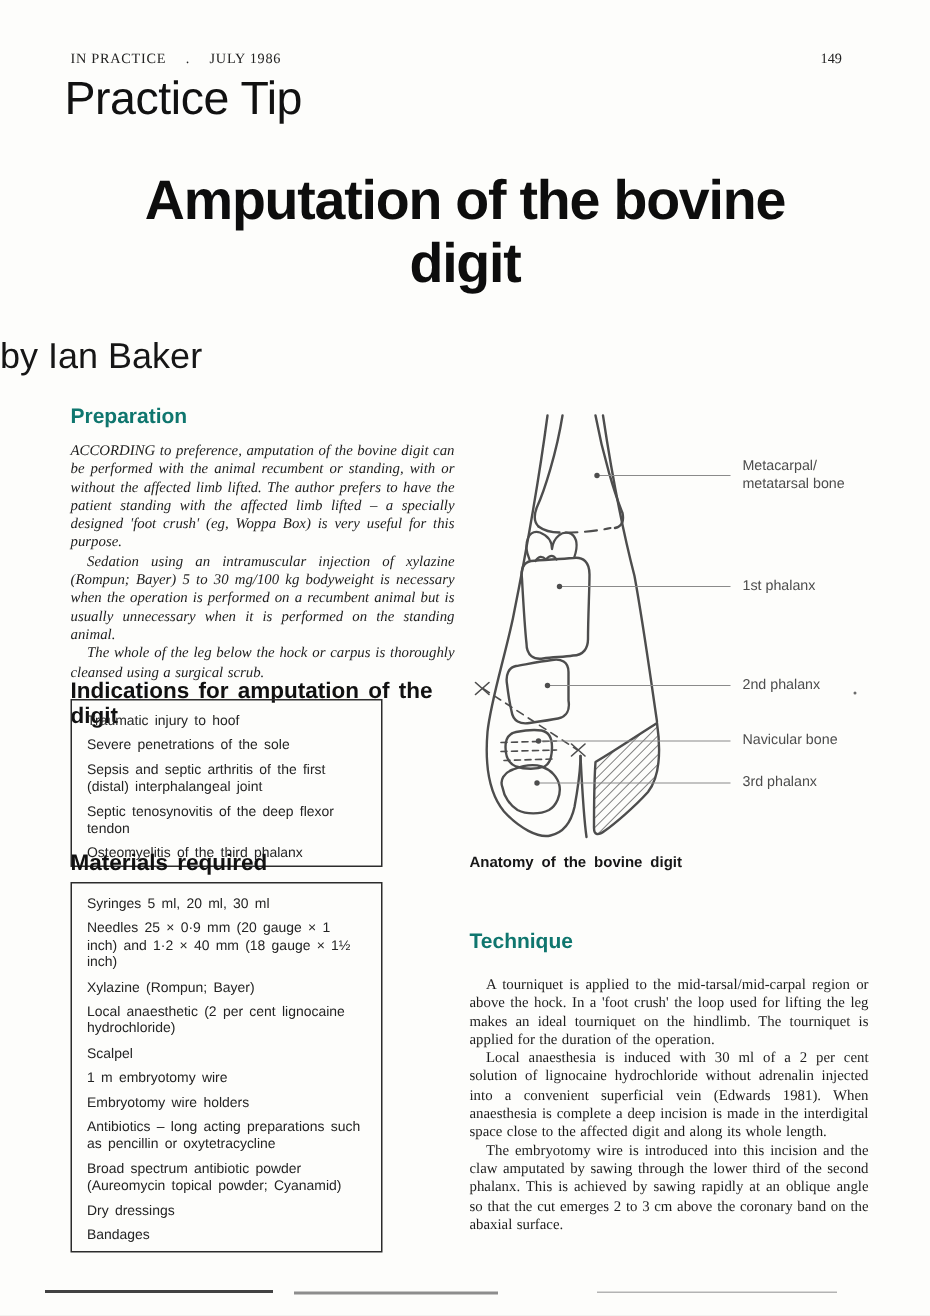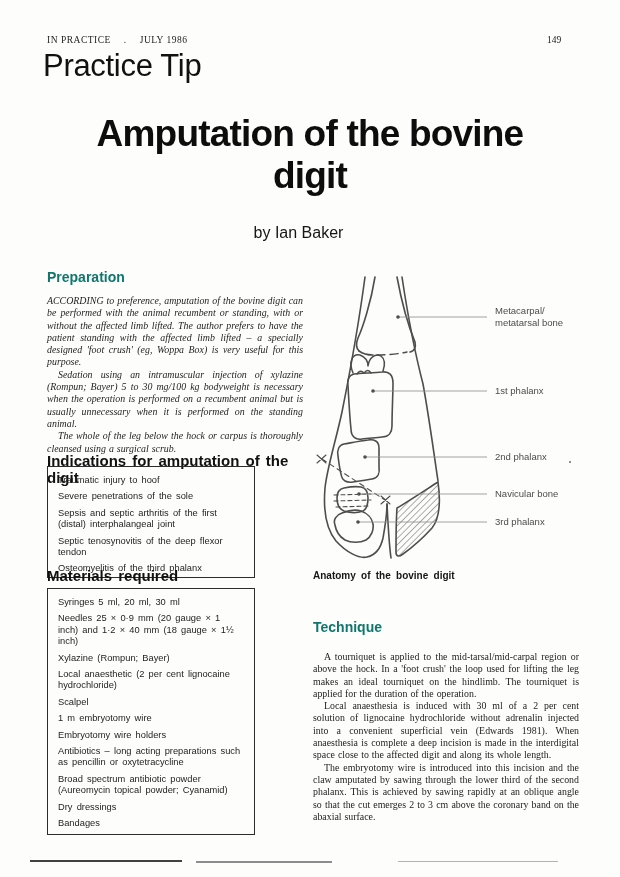--- a/index.html
+++ b/index.html
@@ -12,22 +12,22 @@
   
   .hdr{position:absolute;top:35px;left:47px;font-size:9.5px;letter-spacing:.5px;color:#222;}
   .hdr .sep{display:inline-block;margin:0 13px;}
   .pageno{position:absolute;top:35px;left:547px;font-size:9.5px;color:#222;}
   
   .kicker{position:absolute;top:48px;left:43px;font-family:"Liberation Sans",sans-serif;
     font-size:31px;font-weight:500;letter-spacing:-.3px;color:#111;}
   .title{position:absolute;top:113px;left:50px;width:520px;text-align:center;
     font-family:"Liberation Sans",sans-serif;font-weight:bold;font-size:37px;
     line-height:42px;letter-spacing:-.8px;color:#0d0d0d;}
-  .byline{position:absolute;top:224px;left:0;width:597px;text-align:center;
-    font-family:"Liberation Sans",sans-serif;font-size:16px;color:#161616;}
+  .byline{position:absolute;top:224px;left:0;width:597px;text-align:left;
+    font-family:"Liberation Sans",sans-serif;font-size:24px;color:#161616;}
   
   .leftcol{position:absolute;top:269px;left:47px;width:256px;}
   .section-h{font-family:"Liberation Sans",sans-serif;font-weight:bold;font-size:14px;
     color:#0f766e;margin:0;}
   .sub-h{font-family:"Liberation Sans",sans-serif;font-weight:bold;font-size:15px;
     word-spacing:2px;color:#111;margin:0;}
   .bodytext p{margin:0;font-size:9.9px;line-height:12.3px;text-align:justify;
     word-spacing:.5px;color:#1d1d1d;}
   .bodytext p.indent{text-indent:11px;}
   .abs{position:absolute;left:0;}

